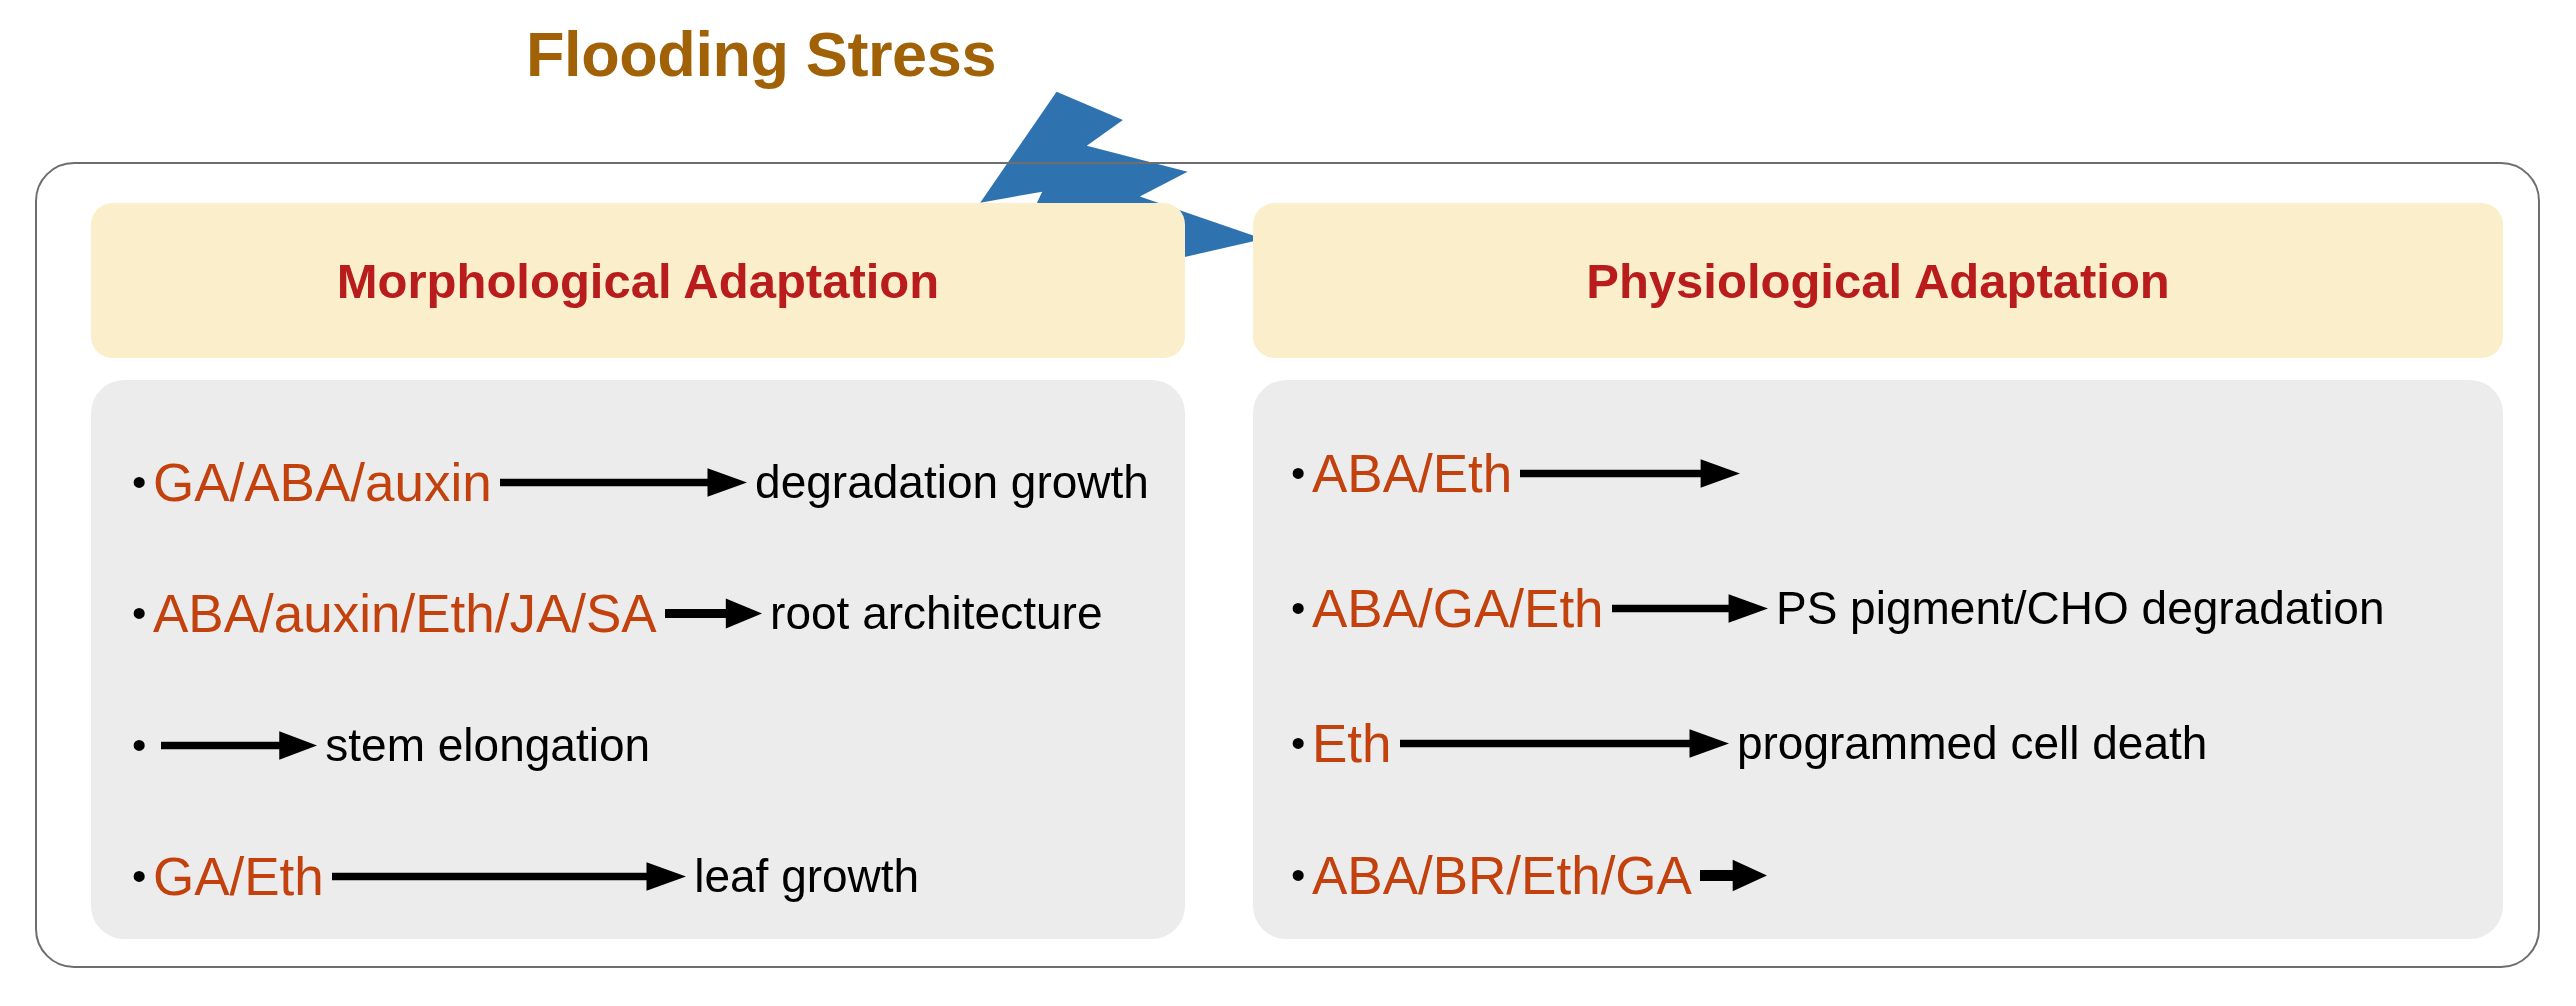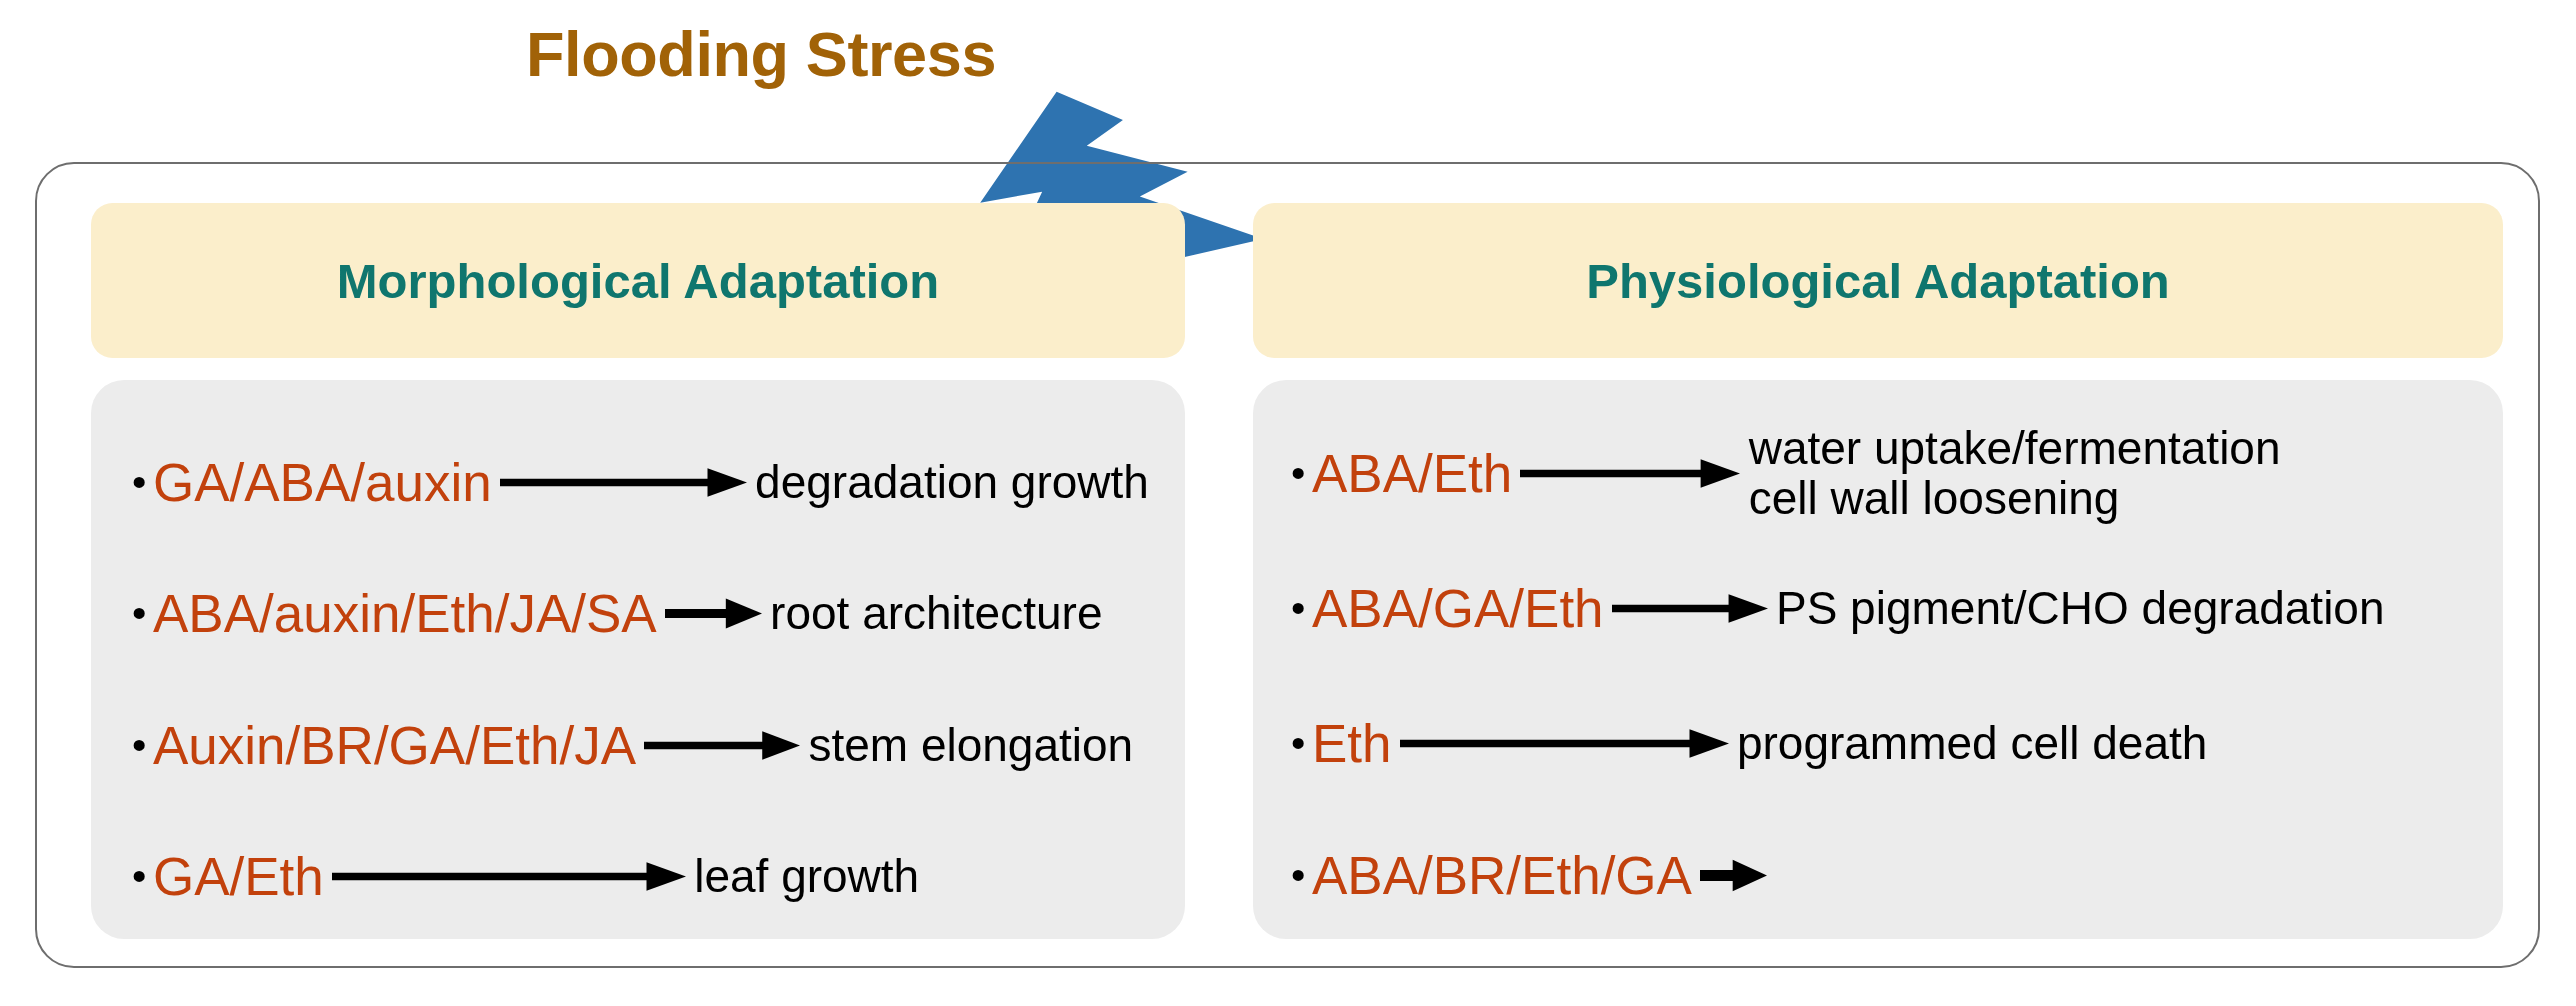--- a/index.html
+++ b/index.html
@@ -66,21 +66,21 @@
     height: 155px;
     background: #fbeecb;
     border-radius: 21.4px;
     display: flex;
     align-items: center;
     justify-content: center;
   }
   .col-header-text {
     font-size: 49px;
     font-weight: bold;
-    color: #0f766e;
+    color: #b91c1c;
     white-space: nowrap;
   }
 
   
   .col-body {
     position: absolute;
     top: 216px;
     left: 0;
     right: 0;
     height: 559px;
@@ -172,21 +172,20 @@
         <span class="src-text">ABA/auxin/Eth/JA/SA</span>
         <svg class="arrow" width="97" height="35" viewBox="0 0 118 42" preserveAspectRatio="none">
           <line x1="0" y1="21" x2="80" y2="21" stroke="#000" stroke-width="11"></line>
           <polygon points="74,3 118,21 74,39" fill="#000"></polygon>
         </svg>
         <span class="dst-text">root architecture</span>
       </div>
 
       <div class="row r2">
         <span class="bullet">•</span>
-        <span class="src-text">Auxin/BR/GA/Eth/JA</span>
         <svg class="arrow" width="156" height="35" viewBox="0 0 190 42" preserveAspectRatio="none">
           <line x1="0" y1="21" x2="150" y2="21" stroke="#000" stroke-width="9"></line>
           <polygon points="144,4 190,21 144,38" fill="#000"></polygon>
         </svg>
         <span class="dst-text">stem elongation</span>
       </div>
 
       <div class="row r3">
         <span class="bullet">•</span>
         <span class="src-text">GA/Eth</span>
@@ -208,24 +207,20 @@
 
     <div class="col-body">
 
       <div class="row r0">
         <span class="bullet">•</span>
         <span class="src-text">ABA/Eth</span>
         <svg class="arrow" width="220" height="35" viewBox="0 0 268 42" preserveAspectRatio="none">
           <line x1="0" y1="21" x2="226" y2="21" stroke="#000" stroke-width="9"></line>
           <polygon points="220,4 268,21 220,38" fill="#000"></polygon>
         </svg>
-        <span class="dst-text">
-          <span class="line1">water uptake/fermentation</span>
-          <span class="line2">cell wall loosening</span>
-        </span>
       </div>
 
       <div class="row r1">
         <span class="bullet">•</span>
         <span class="src-text">ABA/GA/Eth</span>
         <svg class="arrow" width="156" height="35" viewBox="0 0 190 42" preserveAspectRatio="none">
           <line x1="0" y1="21" x2="148" y2="21" stroke="#000" stroke-width="9"></line>
           <polygon points="142,4 190,21 142,38" fill="#000"></polygon>
         </svg>
         <span class="dst-text">PS pigment/CHO degradation</span>

